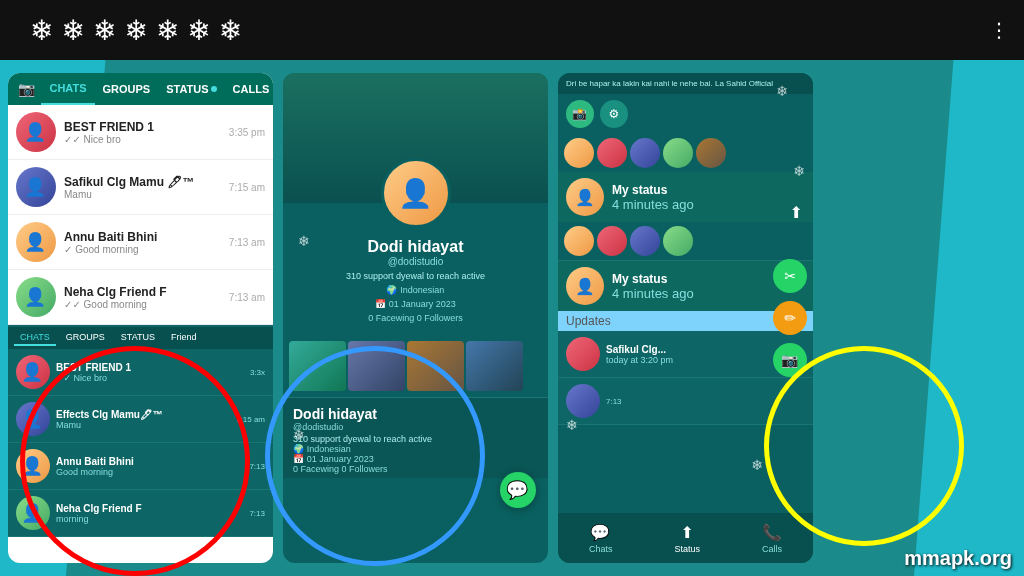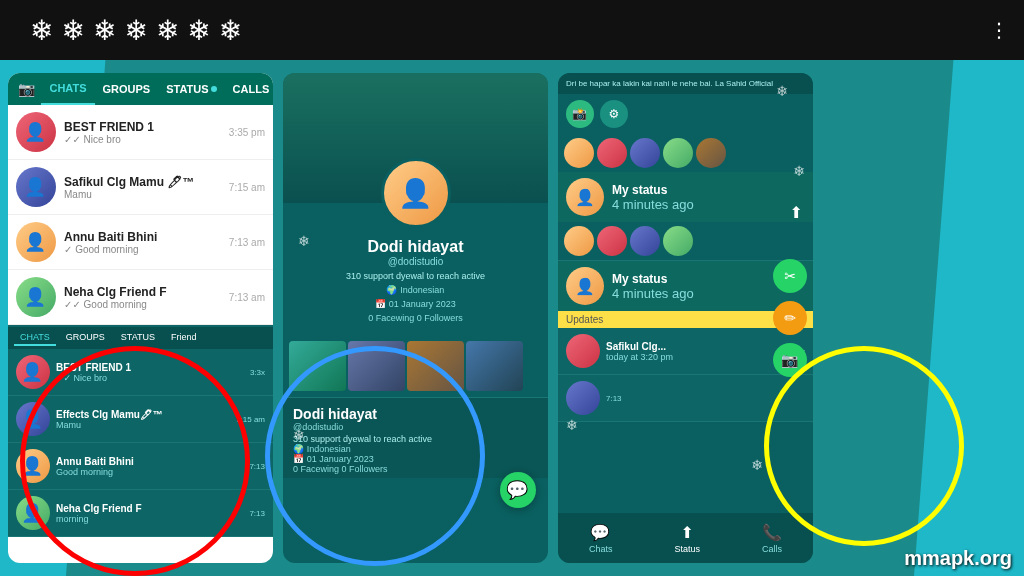--- a/index.html
+++ b/index.html
@@ -485,23 +485,23 @@
     .zoomed-msg {
       font-size: 9px;
       color: #8dd;
     }
     .zoomed-time-right {
       font-size: 8px;
       color: #8dd;
       flex-shrink: 0;
     }
     .status-update-label {
-      background: #fde047;
+      background: #7dd3fc;
       padding: 3px 8px;
-      font-size: 10px;
+      font-size: 12px;
       color: #555;
     }
 
   </style>
 </head>
 <body>
 
 <div class="bg-shape-left"></div>
 <div class="bg-shape-right"></div>
 

